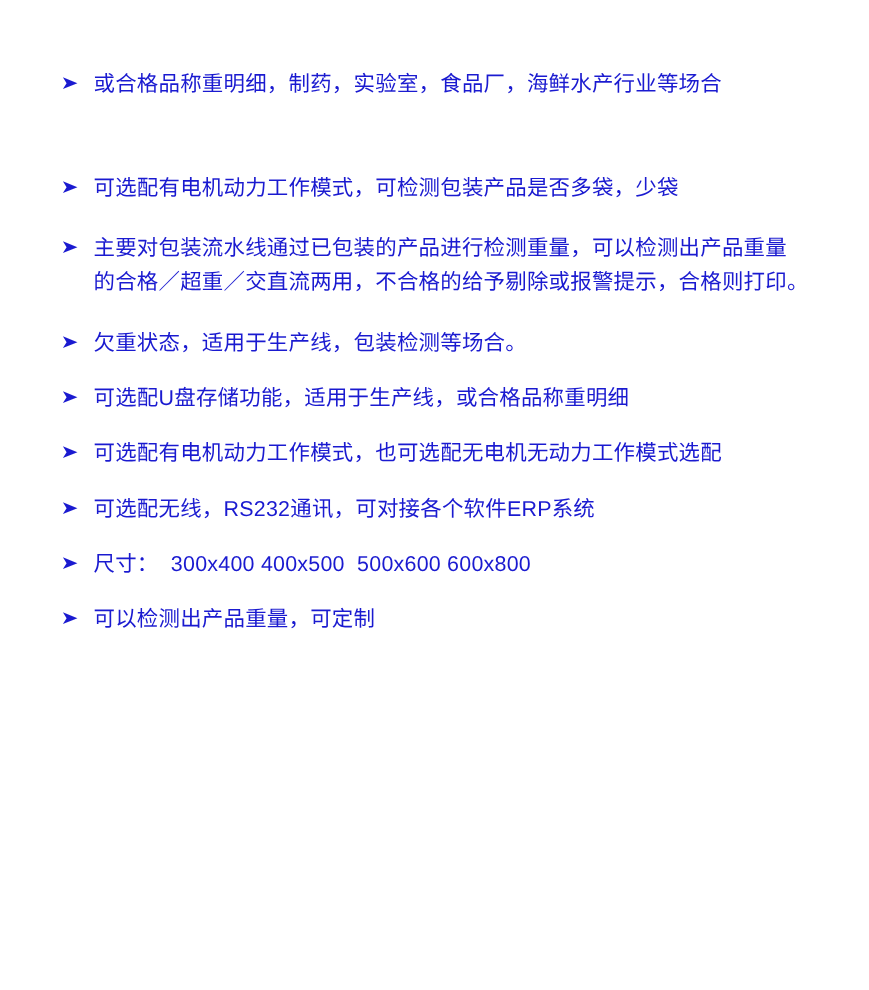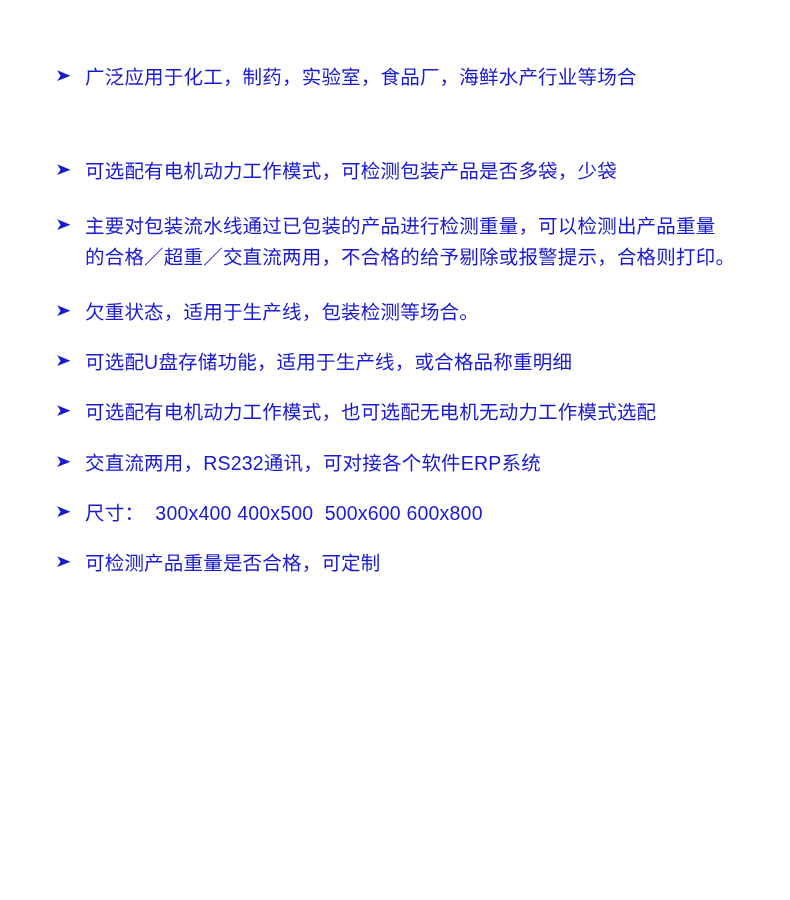--- a/index.html
+++ b/index.html
@@ -55,21 +55,21 @@
   .gap-md { margin-top: 25px; }
   .gap-sm { margin-top: 20px; }
 </style>
 </head>
 <body style="background: rgb(255, 255, 255); color: rgb(26, 26, 208);">
 
 <div class="sheet">
   <ul class="feature-list" id="feature-list">
       <li class="feature-item gap-0">
         <span class="bullet">➤</span>
-        <span class="item-text">广泛应用于化工，制药，实验室，食品厂，海鲜水产行业等场合</span>
+        <span class="item-text">或合格品称重明细，制药，实验室，食品厂，海鲜水产行业等场合</span>
       </li>
       <li class="feature-item gap-lg">
         <span class="bullet">➤</span>
         <span class="item-text">可选配有电机动力工作模式，可检测包装产品是否多袋，少袋</span>
       </li>
       <li class="feature-item gap-md">
         <span class="bullet">➤</span>
         <span class="item-text">主要对包装流水线通过已包装的产品进行检测重量，可以检测出产品重量
 的合格／超重／交直流两用，不合格的给予剔除或报警提示，合格则打印。</span>
       </li>
@@ -80,24 +80,24 @@
       <li class="feature-item gap-sm">
         <span class="bullet">➤</span>
         <span class="item-text">可选配U盘存储功能，适用于生产线，或合格品称重明细</span>
       </li>
       <li class="feature-item gap-sm">
         <span class="bullet">➤</span>
         <span class="item-text">可选配有电机动力工作模式，也可选配无电机无动力工作模式选配</span>
       </li>
       <li class="feature-item gap-sm">
         <span class="bullet">➤</span>
-        <span class="item-text">交直流两用，RS232通讯，可对接各个软件ERP系统</span>
+        <span class="item-text">可选配无线，RS232通讯，可对接各个软件ERP系统</span>
       </li>
       <li class="feature-item gap-sm">
         <span class="bullet">➤</span>
         <span class="item-text">尺寸：  300x400 400x500  500x600 600x800</span>
       </li>
       <li class="feature-item gap-sm">
         <span class="bullet">➤</span>
-        <span class="item-text">可检测产品重量是否合格，可定制</span>
+        <span class="item-text">可以检测出产品重量，可定制</span>
       </li>
     </ul>
 </div>
 
 </body></html>

